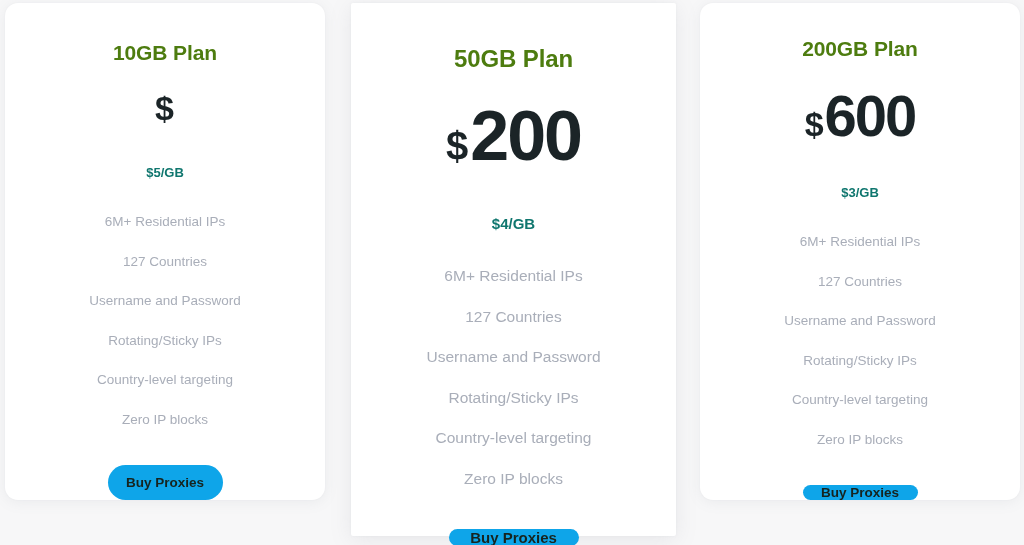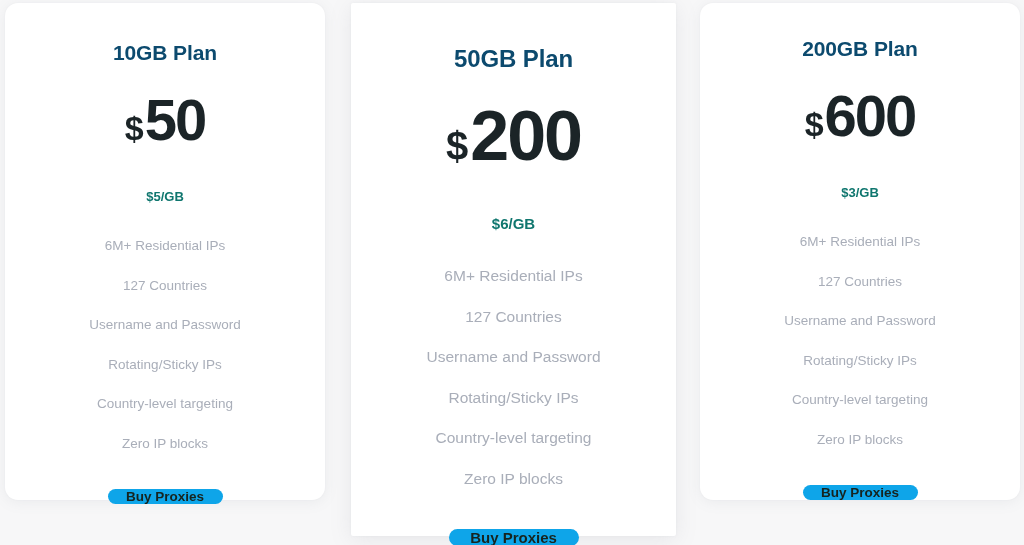--- a/index.html
+++ b/index.html
@@ -50,21 +50,21 @@
     left: 351px;
     width: 325px;
     height: 533px;
     border-radius: 2px;
     box-shadow: 0 4px 22px rgba(120, 125, 140, 0.13),
                 0 0 3px rgba(120, 125, 140, 0.07);
   }
 
   .plan-title {
     font-weight: bold;
-    color: #0c4a6e;
+    color: #4d7c0f;
     letter-spacing: -0.1px;
     white-space: nowrap;
   }
   .side .plan-title { font-size: 21px; margin-top: 38px; }
   .featured .plan-title { font-size: 24px; margin-top: 42px; }
 
   .plan-price {
     font-weight: bold;
     color: #1b2427;
     line-height: 1;
@@ -136,41 +136,40 @@
 </style>
 </head>
 <body>
 
 <div class="pricing-section">
 
   <div class="plan-card side card-0">
     <div class="plan-title">10GB Plan</div>
     <div class="plan-price">
       <span class="currency">$</span>
-      <span class="amount">50</span>
     </div>
     <div class="plan-rate">$5/GB</div>
     <ul class="feature-list">
       <li class="feature-item">6M+ Residential IPs</li>
       <li class="feature-item">127 Countries</li>
       <li class="feature-item">Username and Password</li>
       <li class="feature-item">Rotating/Sticky IPs</li>
       <li class="feature-item">Country-level targeting</li>
       <li class="feature-item">Zero IP blocks</li>
     </ul>
     <button class="buy-button">Buy Proxies</button>
   </div>
 
   <div class="plan-card featured card-1">
     <div class="plan-title">50GB Plan</div>
     <div class="plan-price">
       <span class="currency">$</span>
       <span class="amount">200</span>
     </div>
-    <div class="plan-rate">$6/GB</div>
+    <div class="plan-rate">$4/GB</div>
     <ul class="feature-list">
       <li class="feature-item">6M+ Residential IPs</li>
       <li class="feature-item">127 Countries</li>
       <li class="feature-item">Username and Password</li>
       <li class="feature-item">Rotating/Sticky IPs</li>
       <li class="feature-item">Country-level targeting</li>
       <li class="feature-item">Zero IP blocks</li>
     </ul>
     <button class="buy-button">Buy Proxies</button>
   </div>

